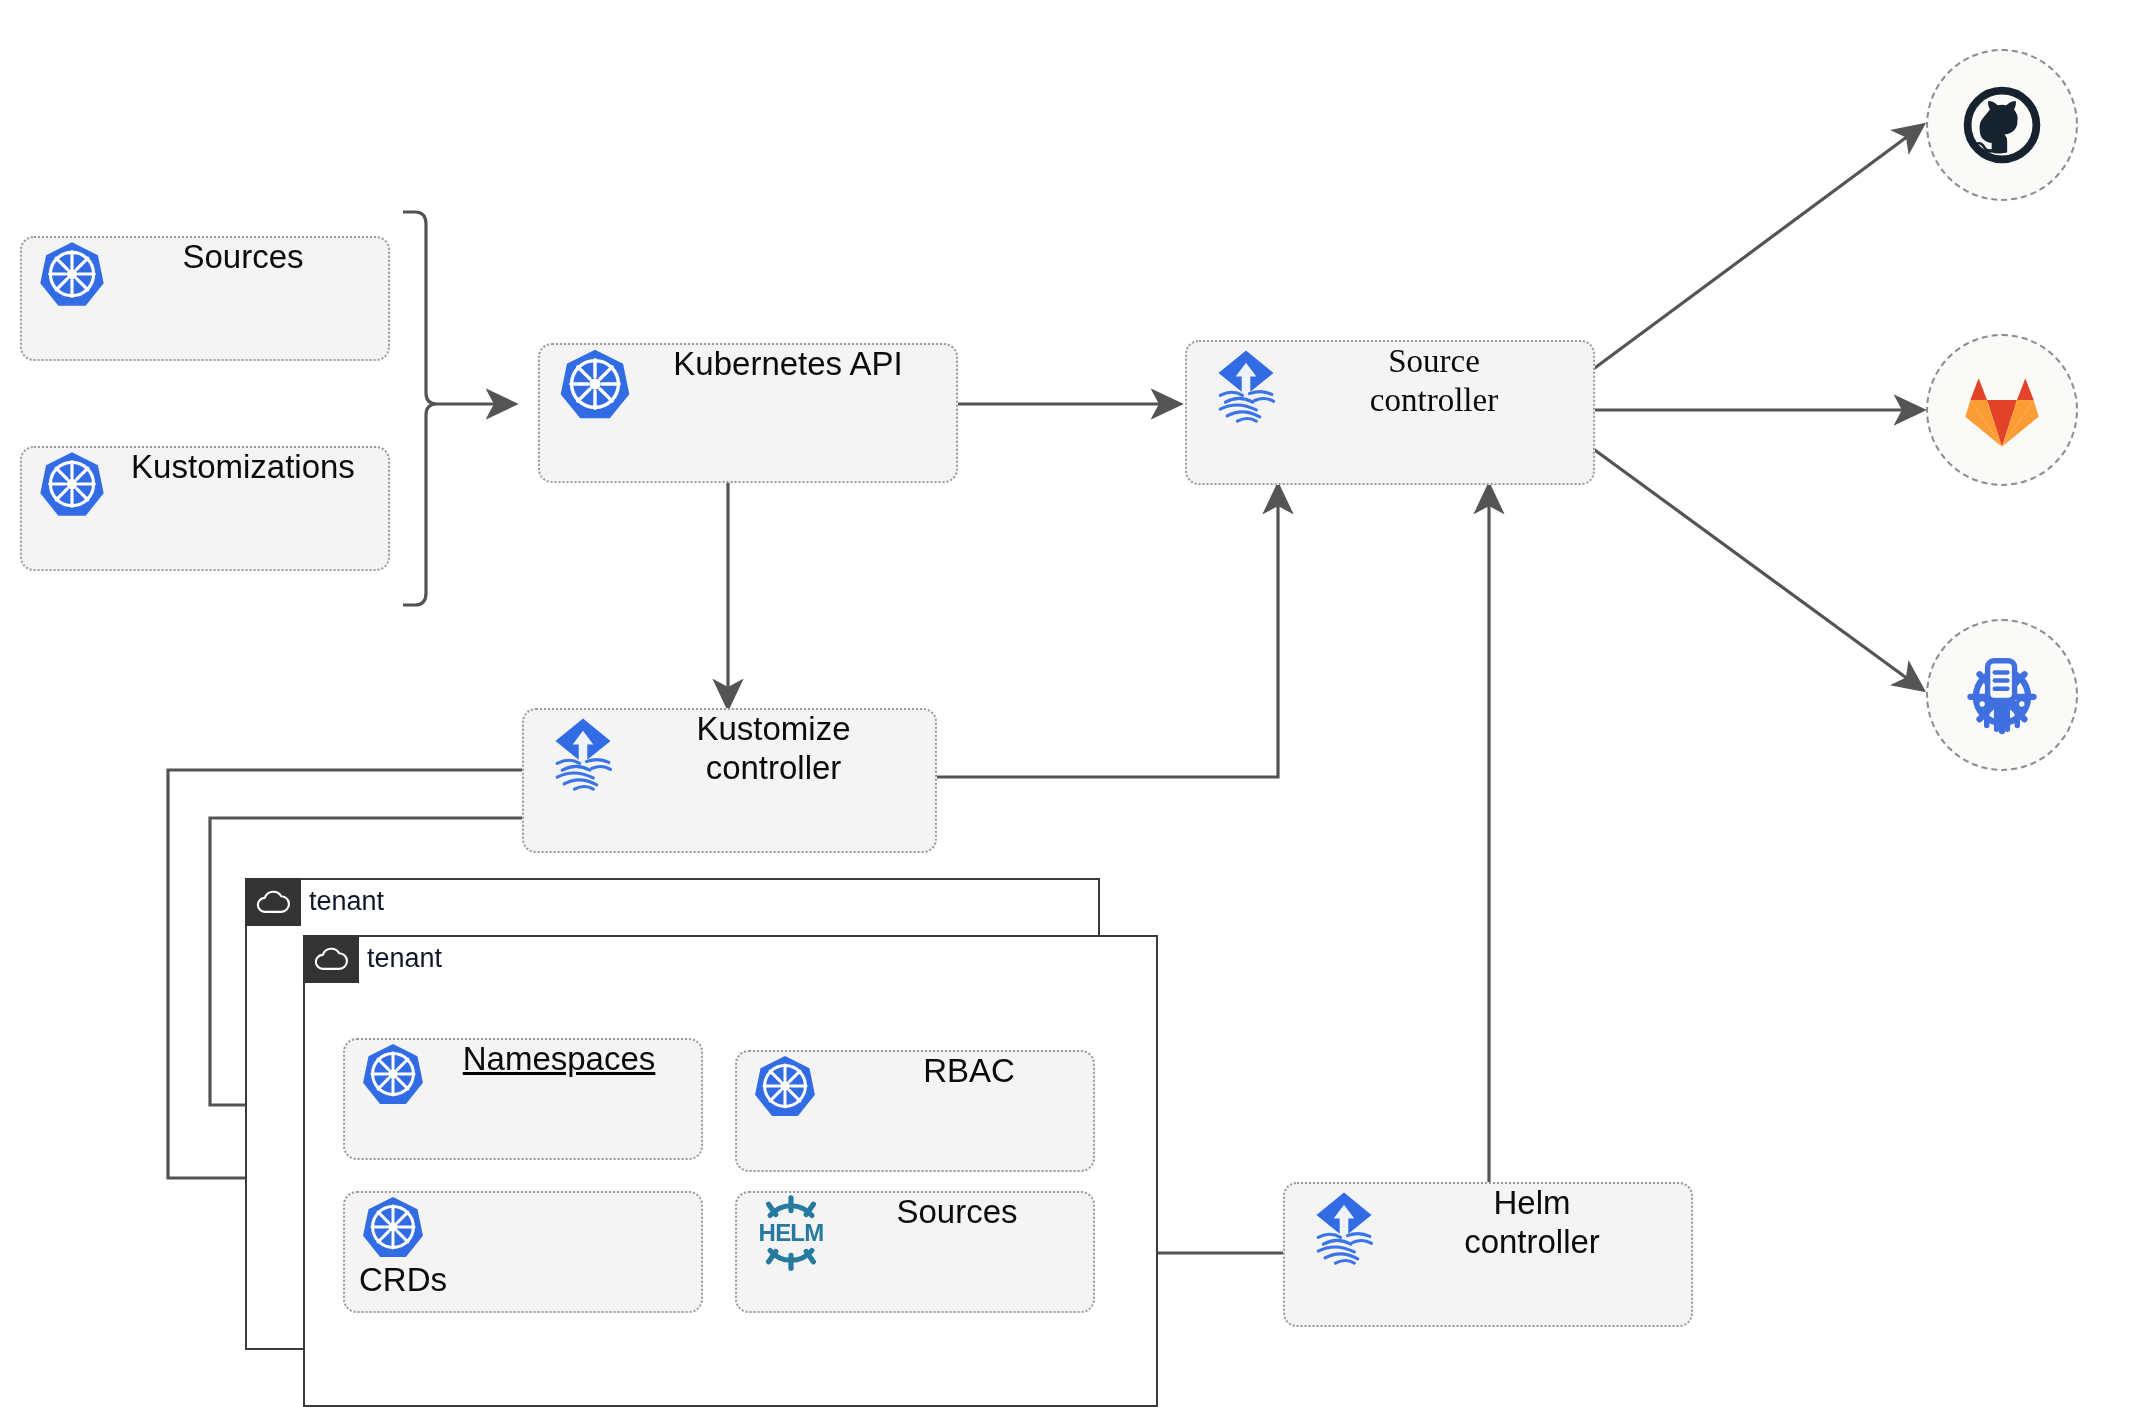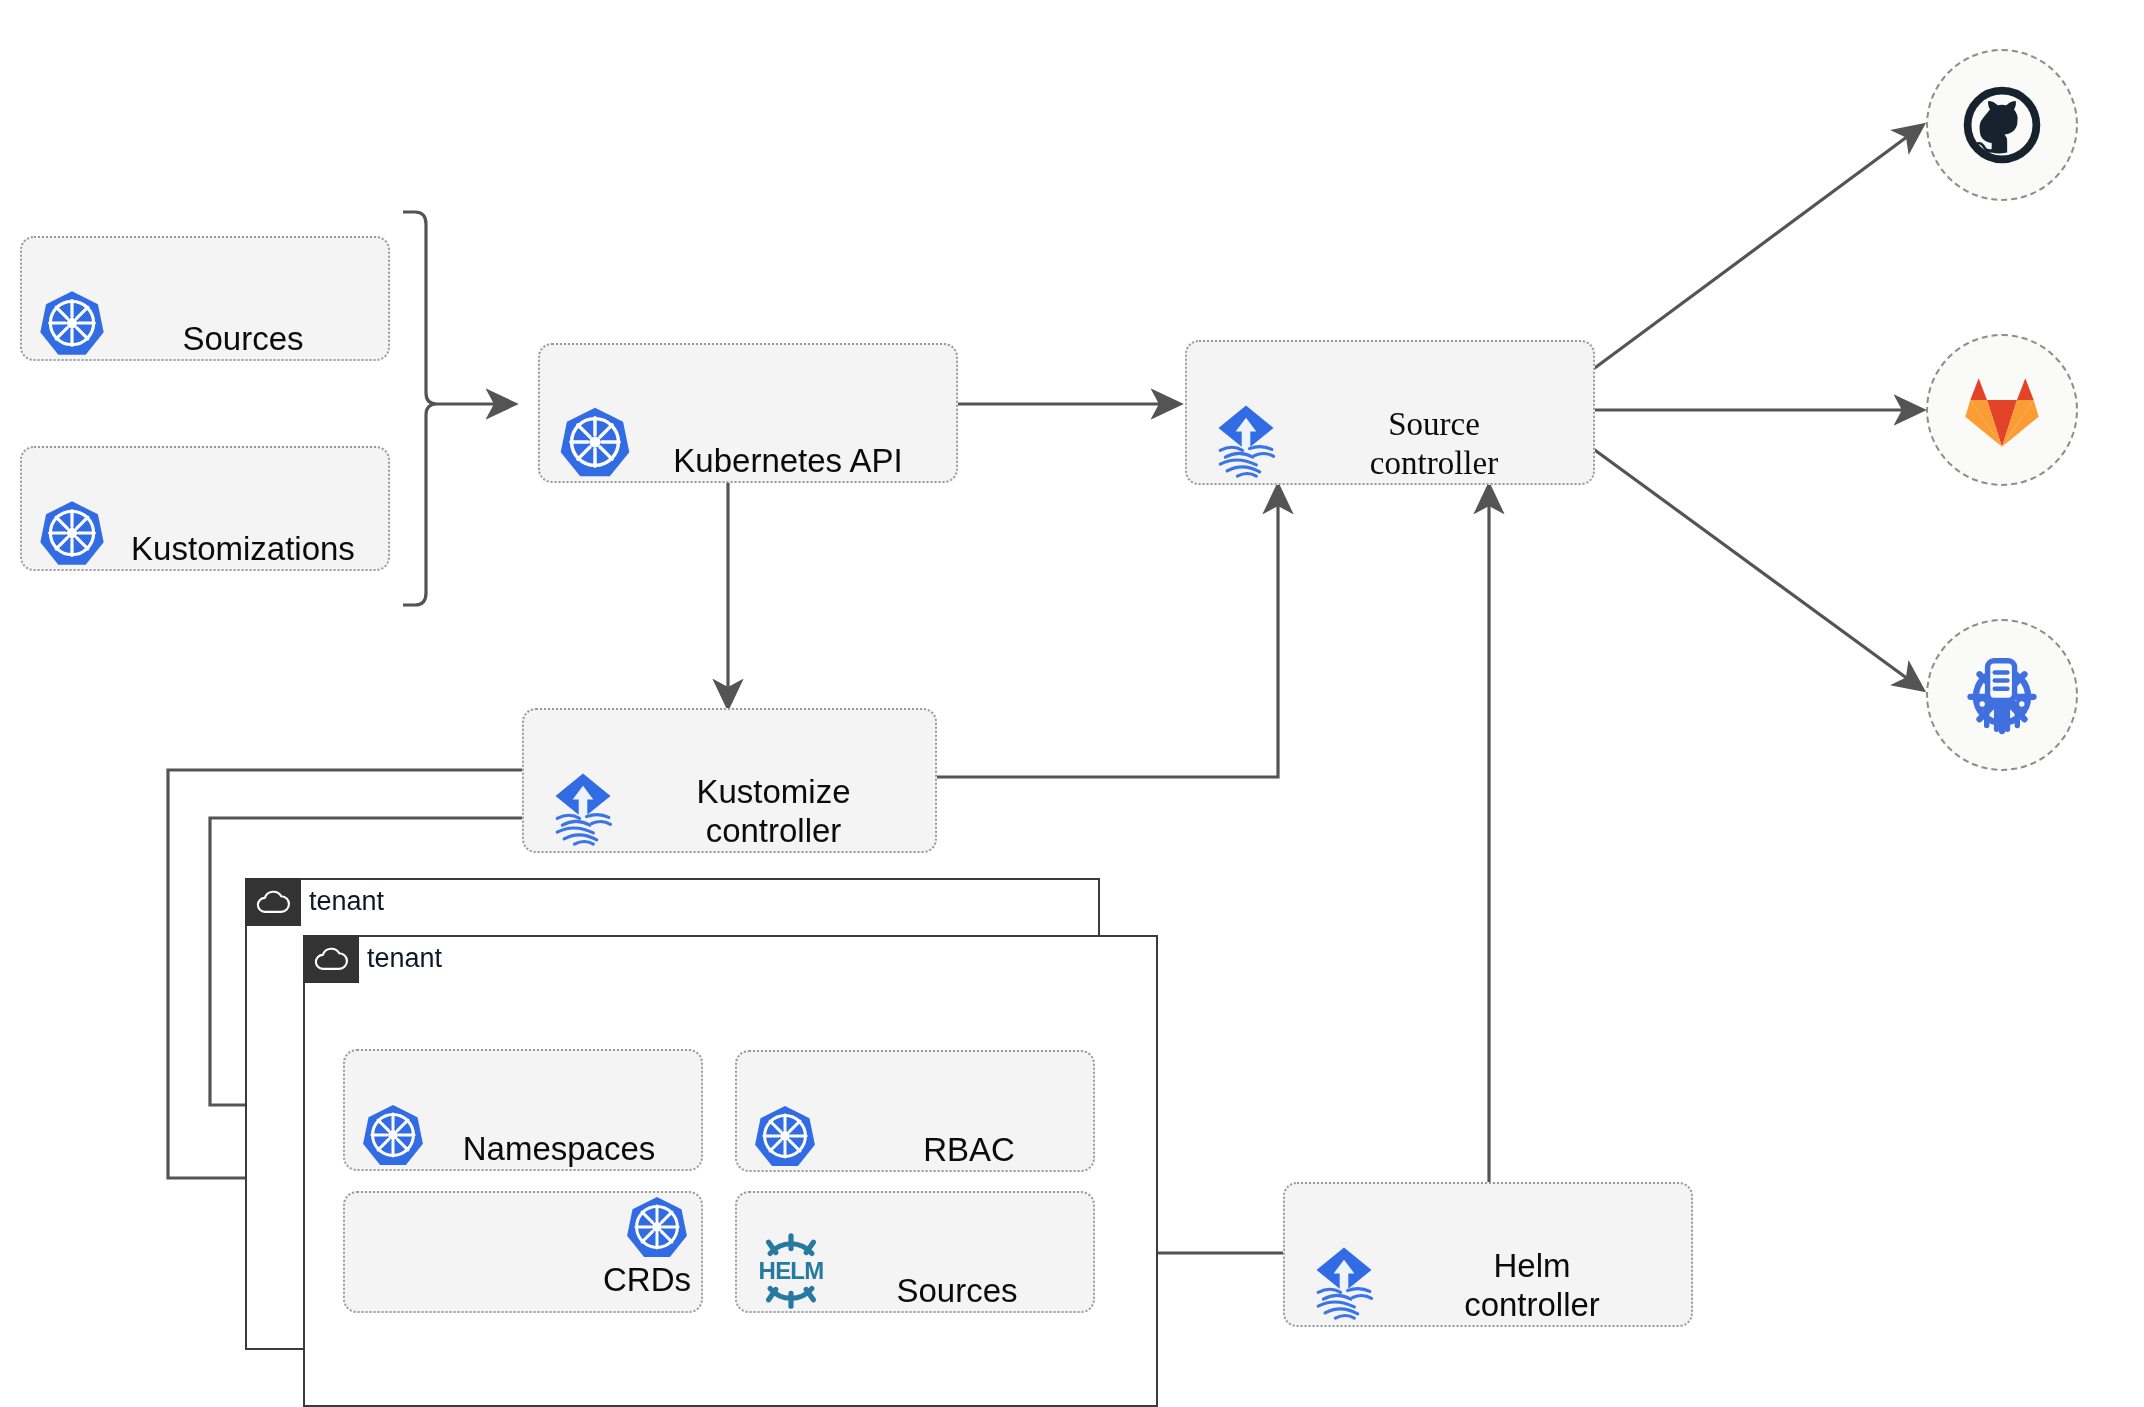--- a/index.html
+++ b/index.html
@@ -9,21 +9,21 @@
     -webkit-font-smoothing:antialiased;
   }
   #stage{position:absolute;left:0;top:0;width:2144px;height:1407px;}
 
   
   .node{
     position:absolute;
     background:#f4f4f4;
     border:2.5px dotted #9a9a9a;
     border-radius:14px;
-    display:flex;align-items:flex-end;
+    display:flex;align-items:flex-start;
     box-sizing:border-box;
   }
   .node .ico{flex:0 0 auto;display:flex;align-items:center;justify-content:center;}
   .node .lbl{
     flex:1 1 auto;text-align:center;color:#0b0b0b;
     line-height:1.18;white-space:pre-line;
   }
 
   .res-node{padding:0 10px 0 14px;}
   .res-node .lbl{font-size:33px;}
@@ -297,21 +297,21 @@
   <div class="tenant" style="left:303px;top:935px;width:855px;height:472px;">
     <div class="tenant-tab">
       <span>
         <svg width="36" height="26" viewBox="0 0 44 30">
           <path d="M12,27 a8.5,8.5 0 0 1 0,-17 a11,11 0 0 1 20,-2 a7.5,7.5 0 0 1 0,19 Z" fill="none" stroke="#ffffff" stroke-width="2.6" stroke-linejoin="round"></path>
         </svg>
       </span>
     </div>
     <span class="tenant-title">tenant</span>
 
-    <div class="node res-node" style="left:38px;top:112px;width:360px;height:122px;">
+    <div class="node res-node" style="left:38px;top:101px;width:360px;height:122px;text-decoration:underline;">
       <span class="ico">
         <svg width="68" height="68" viewBox="0 0 100 100">
           <polygon points="50,6 86,24 94,63 69,94 31,94 6,63 14,24" fill="#326ce5"></polygon>
           <g fill="#ffffff" transform="translate(50,50)">
             <circle r="7.2"></circle>
             <g stroke="#ffffff" stroke-width="4.4" stroke-linecap="round">
               <line x1="0" y1="-9" x2="0" y2="-31"></line>
                 <line x1="6.4" y1="-6.4" x2="22" y2="-22"></line>
               <line x1="9" y1="0" x2="31" y2="0"></line>
                 <line x1="6.4" y1="6.4" x2="22" y2="22"></line>

